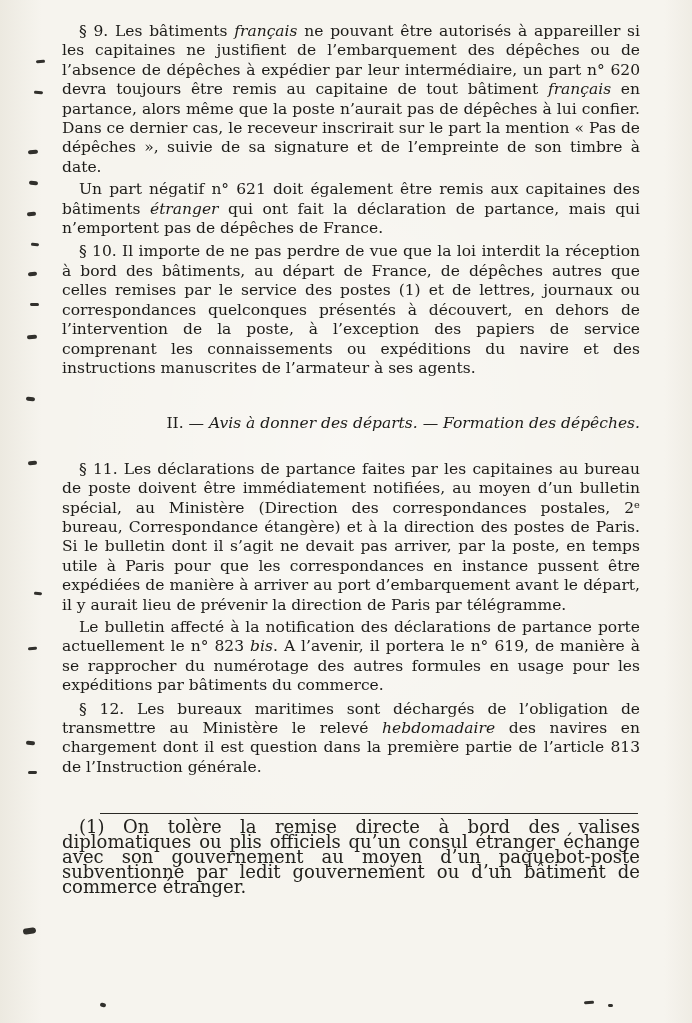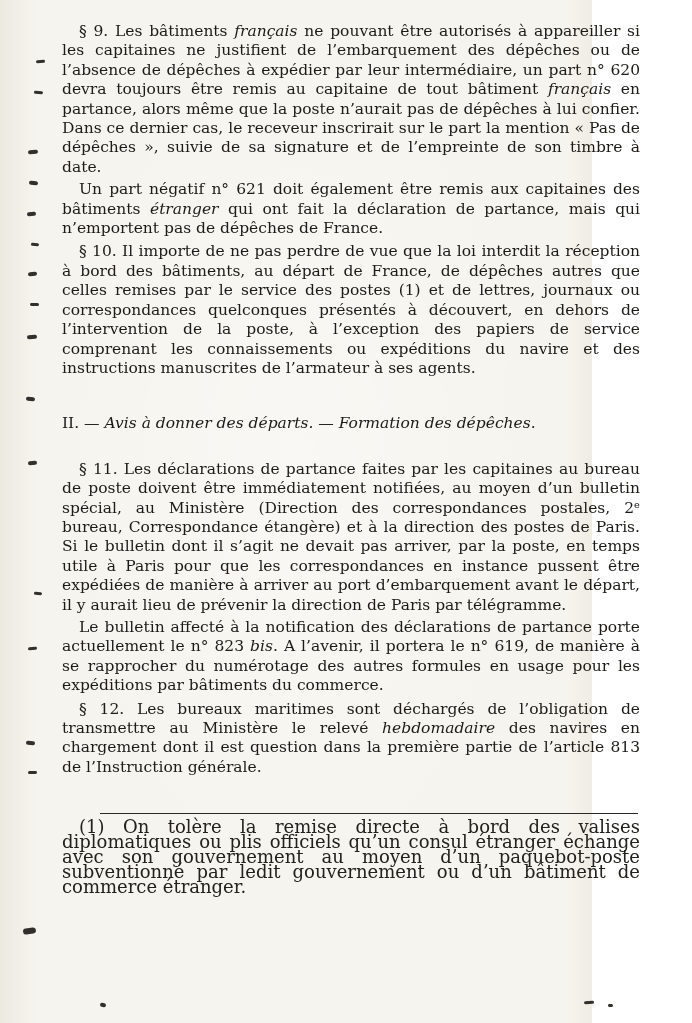--- a/index.html
+++ b/index.html
@@ -7,21 +7,21 @@
     padding: 0;
   }
   body {
     width: 692px;
     height: 1023px;
     overflow: hidden;
     font-family: "DejaVu Serif", "Liberation Serif", serif;
   }
   .page {
     position: relative;
-    width: 592px;
+    width: 692px;
     height: 1023px;
     background:
       radial-gradient(ellipse at 50% 45%, rgba(255,255,255,0.35) 0%, rgba(255,255,255,0) 60%),
       linear-gradient(90deg, #ecE9e0 0%, #f6f4ee 6%, #f6f4ee 96%, #efece4 100%);
     background-color: #f5f3ec;
   }
   .text-block {
     position: absolute;
     left: 62px;
     top: 22px;
@@ -35,21 +35,21 @@
   .text-block p {
     margin: 0 0 3px 0;
     text-indent: 17px;
   }
   .text-block p.gap-md {
     margin-top: 4px;
   }
   .text-block h2 {
     font-size: 15.5px;
     font-weight: normal;
-    text-align: left;
+    text-align: right;
     text-indent: 0;
     margin: 36px 0 26px 0;
   }
   .it {
     font-style: italic;
   }
   .footnote-rule {
     border: 0;
     border-top: 1px solid #2a2925;
     width: 538px;

